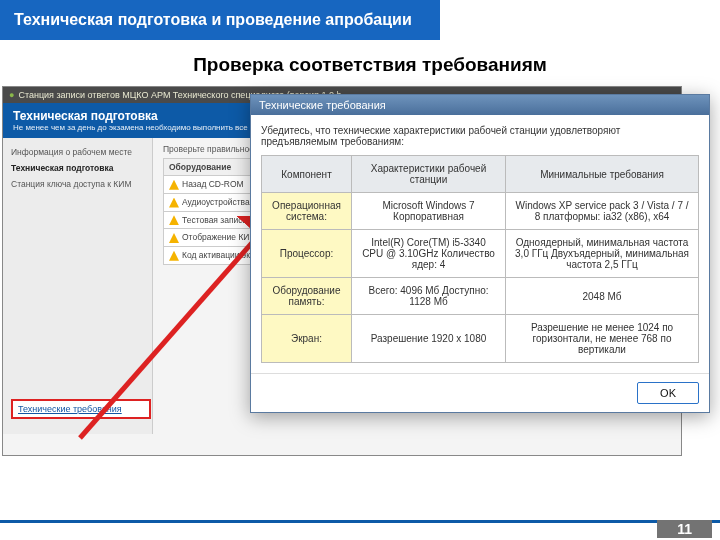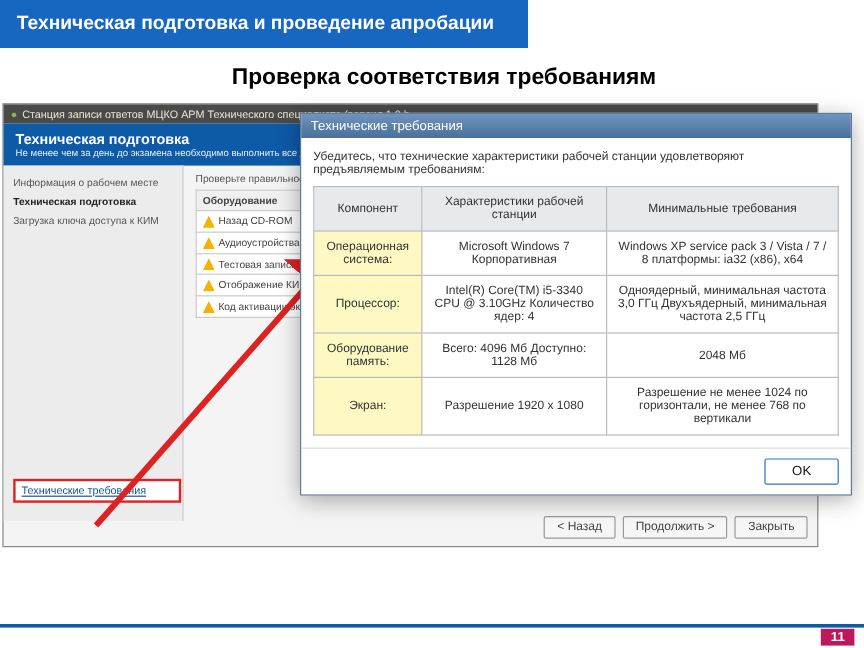--- a/index.html
+++ b/index.html
@@ -36,41 +36,41 @@
   .dialog .lead { font-size:10px; margin-bottom:8px; }
   .reqtbl { width:100%; border-collapse:collapse;border-radius:10px; }
   .reqtbl th, .reqtbl td { border:1px solid #bbb; padding:7px 8px; font-size:10px; text-align:center; vertical-align:middle; }
   .reqtbl th { background:#e7eaed; font-weight:normal; }
   .reqtbl td.k { background:#fef9c3; width:90px; }
   .dialog .okrow { text-align:right; padding:8px 10px; border-top:1px solid #ddd; }
   .okbtn { border:1px solid #2a72c8; background:#fff; color:#111; padding:4px 22px; font-size:11px; border-radius:2px; cursor:pointer;text-align:right; }
   
   .footer { position:absolute; left:0; bottom:0; width:720px; height:20px; }
   .footer .line { position:absolute; left:0; bottom:17px; width:100%; height:3px; background:#0d5aa7; }
-  .footer .pg { position:absolute; right:8px; bottom:2px; background:#be185d; color:#fff; font-size:11px; font-weight:bold; padding:1px 8px; }
+  .footer .pg { position:absolute; right:8px; bottom:2px; background:#737373; color:#fff; font-size:14px; font-weight:bold; padding:1px 20px; }
 </style>
 </head>
 <body>
 
 <div class="banner">Техническая подготовка и проведение апробации</div>
 <div class="heading">Проверка соответствия требованиям</div>
 
 <div class="stage">
 
   <div class="mainwin">
     <div class="titlebar">Станция записи ответов МЦКО АРМ Технического специалиста (версия 1.0 b…</div>
     <div class="bluehdr">
       <div class="t1">Техническая подготовка</div>
       <div class="t2">Не менее чем за день до экзамена необходимо выполнить все действия технической подготовки аудитории.</div>
     </div>
     <div class="body">
       <div class="sidebar">
         <div class="itm">Информация о рабочем месте</div>
         <div class="itm active">Техническая подготовка</div>
-        <div class="itm">Загрузка ключа доступа к КИМ</div>
+        <div class="itm">Станция ключа доступа к КИМ</div>
       </div>
       <div class="content">
         <div class="ptxt">Проверьте правильность текущ…</div>
         <table class="tbl">
           <tbody>
               <tr>
                 <th>Оборудование</th>
                 <th>Статус</th>
               </tr>
           <tr>
@@ -91,25 +91,20 @@
               </tr>
           <tr>
                 <td><span class="warn"></span><span>Код активации экзамена</span></td>
                 <td>Выпол…</td>
               </tr>
         </tbody>
           </table>
       </div>
     </div>
     <div class="linkbox">Технические требования</div>
-    <div class="btnbar">
-      <div class="wbtn">&lt; Назад</div>
-      <div class="wbtn">Продолжить &gt;</div>
-      <div class="wbtn">Закрыть</div>
-    </div>
   </div>
 
   <svg class="arrow" viewBox="0 0 220 240">
     <defs>
         <marker id="ah" markerWidth="12" markerHeight="12" refX="2" refY="6" orient="auto">
           <path d="M0,0 L12,6 L0,12 z" fill="#d22"></path>
         </marker>
       </defs>
     <line x1="10" y1="222" x2="195" y2="12" stroke="#d22" stroke-width="5" marker-end="url(#ah)"></line>
   </svg>

